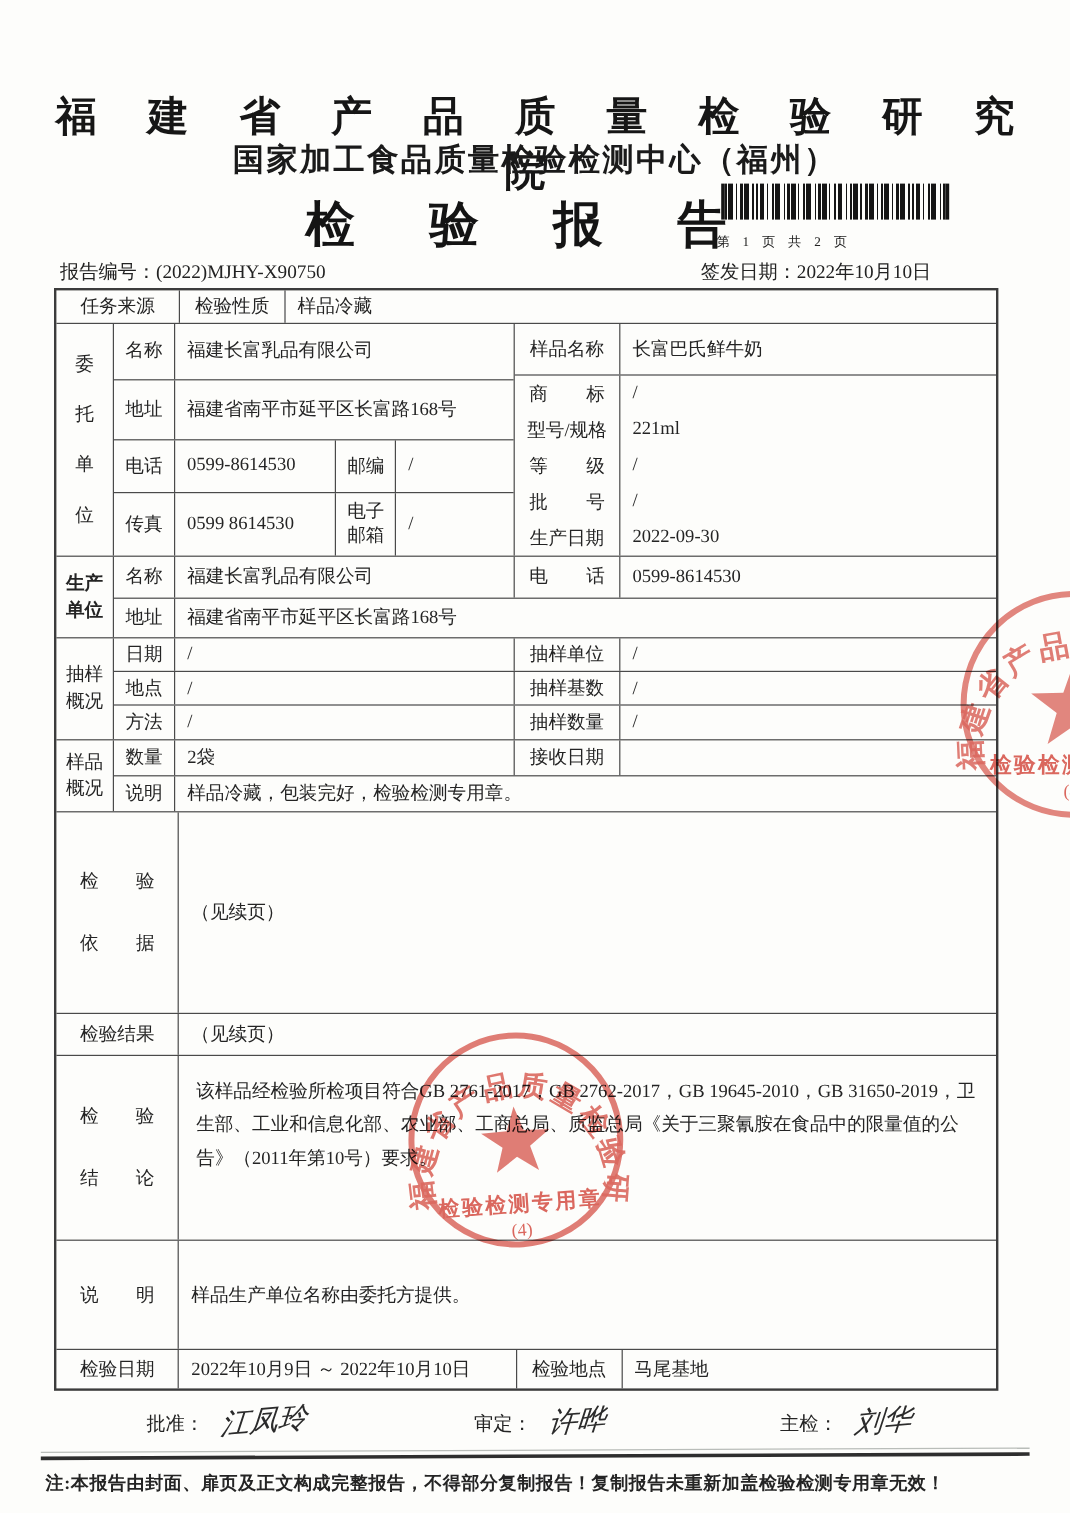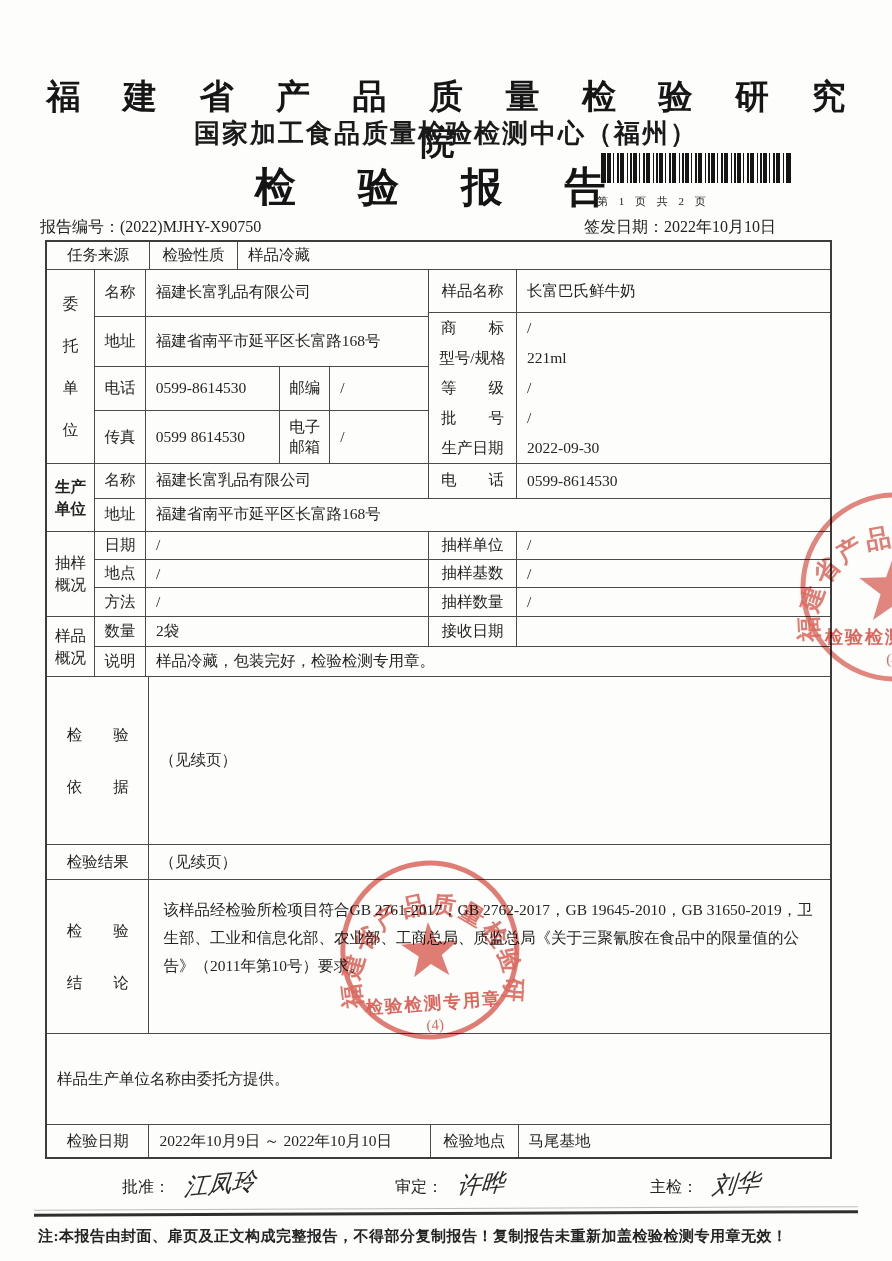--- a/index.html
+++ b/index.html
@@ -38,21 +38,21 @@
       #151515 13px 15px, #fdfdfb 15px 16px,
       #151515 16px 20px, #fdfdfb 20px 23px,
       #151515 23px 24px, #fdfdfb 24px 26px);
     border-left:3px solid #151515; border-right:3px solid #151515;
   }
   .page-info {
     position:absolute; left:597px; top:194px;
     font-size:11px; letter-spacing:4px; color:#222;
   }
   .meta-line { position:absolute; top:217px; font-size:16px; color:#222; }
-  .meta-no { left:40px; }
+  .meta-no { left:50px; }
   .meta-issue { left:584px; }
   
   .tbl {
     position:absolute; left:45px; top:240px; width:787px;
     border:2px solid #3c3c3c;
     display:flex; flex-direction:column;
     font-size:15.5px; color:#242424;
     background: transparent;
     justify-content: flex-end;
   }
@@ -256,20 +256,21 @@
       <div class="c v nr" style="width:684px">（见续页）</div>
     </div>
 
     <div class="row" style="height:154px">
       <div class="c pre" style="width:103px; line-height:52px;">检　　验
 结　　论</div>
       <div class="c par nr" style="width:684px">该样品经检验所检项目符合GB 2761-2017，GB 2762-2017，GB 19645-2010，GB 31650-2019，卫生部、工业和信息化部、农业部、工商总局、质监总局《关于三聚氰胺在食品中的限量值的公告》（2011年第10号）要求。</div>
     </div>
 
     <div class="row" style="height:91px">
+      <div class="c" style="width:103px">说　　明</div>
       <div class="c v nr" style="width:684px">样品生产单位名称由委托方提供。</div>
     </div>
 
     <div class="row" style="height:32px">
       <div class="c" style="width:103px">检验日期</div>
       <div class="c v" style="width:283px">2022年10月9日 ～ 2022年10月10日</div>
       <div class="c" style="width:88px">检验地点</div>
       <div class="c v nr" style="width:313px">马尾基地</div>
     </div>
   </div>

